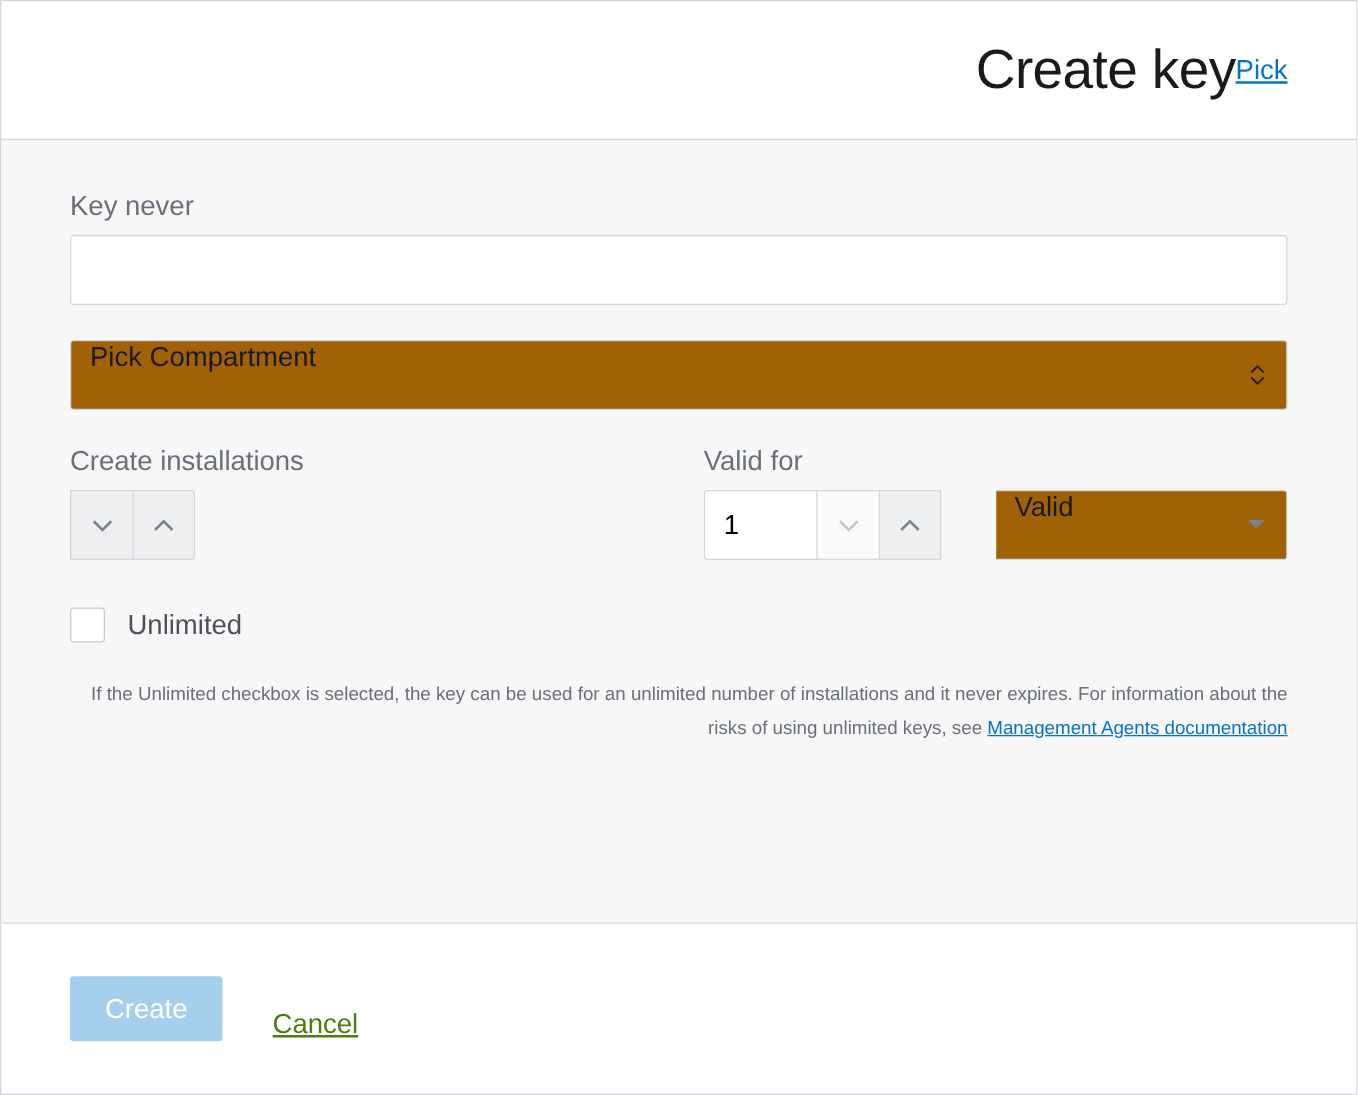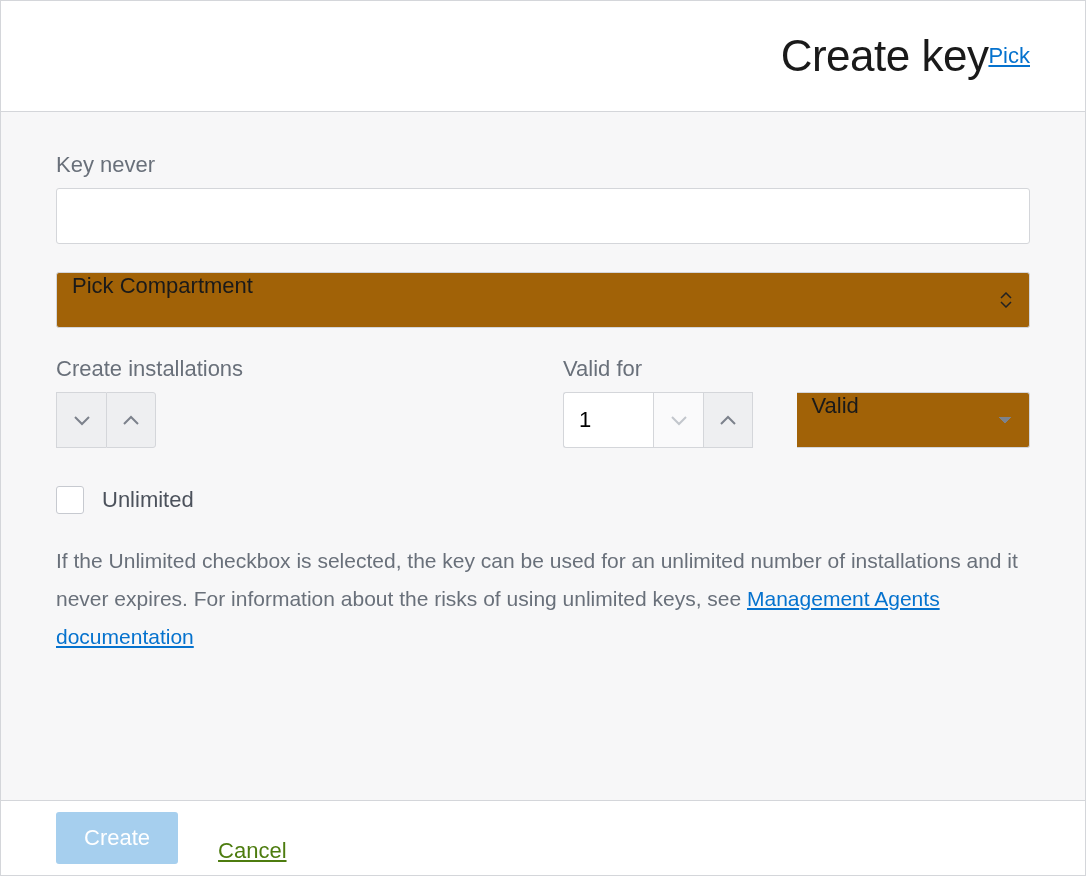--- a/index.html
+++ b/index.html
@@ -144,34 +144,35 @@
   border-radius: 3px;
   background: #fff;
   cursor: pointer;
 }
 .checkbox-label {
   font-size: 22px;
   color: #4c525c;
   font-weight: 500;
 }
 .help-text {
-  font-size: 21px;
+  font-size: 15px;
   color: #69707a;
   line-height: 1.8;
+  text-align: right;
 }
 .help-text a {
   color: #0572ce;
   text-decoration: underline;
   cursor: pointer;
 }
 .footer {
   border-top: 1px solid #d4d6da;
-  padding: 11px 55px;
-  display: flex;
-  align-items: flex-end;
+  padding: 42px 55px;
+  display: flex;
+  align-items: flex-start;
   gap: 40px;
 }
 .btn-create {
   background: #a6cfee;
   color: #fff;
   border: none;
   border-radius: 3px;
   font-size: 22px;
   padding: 13px 28px;
   cursor: pointer;

